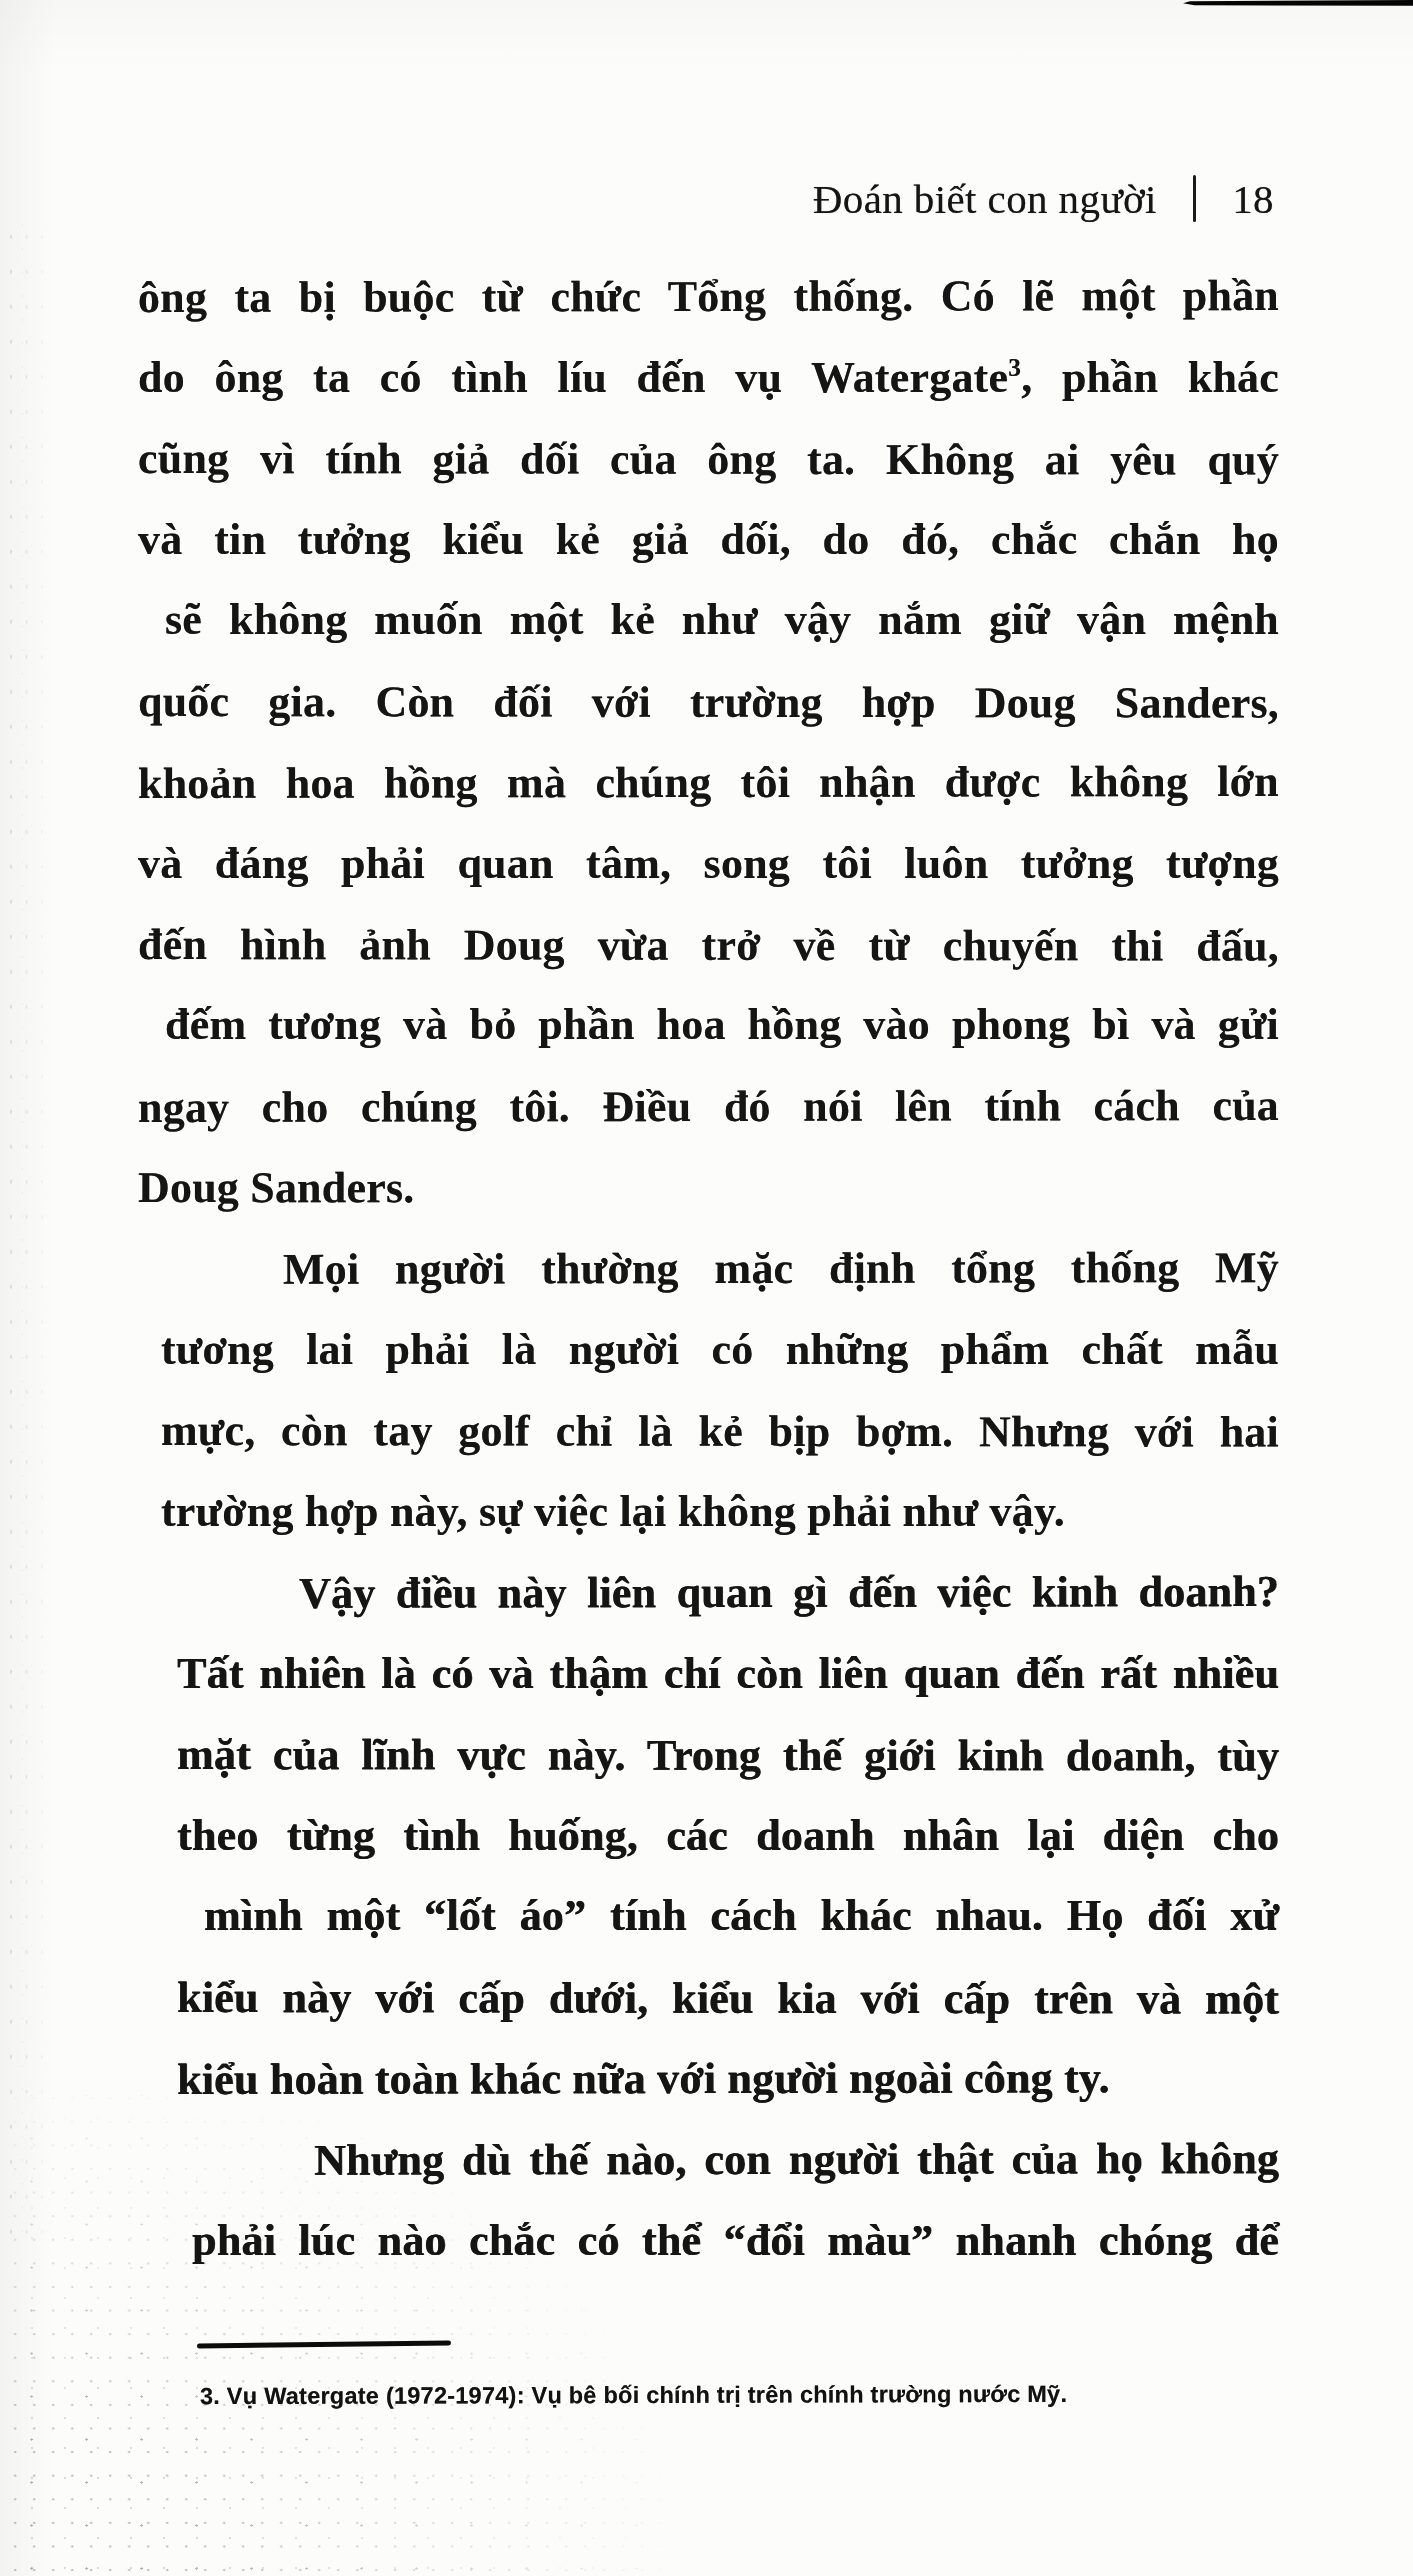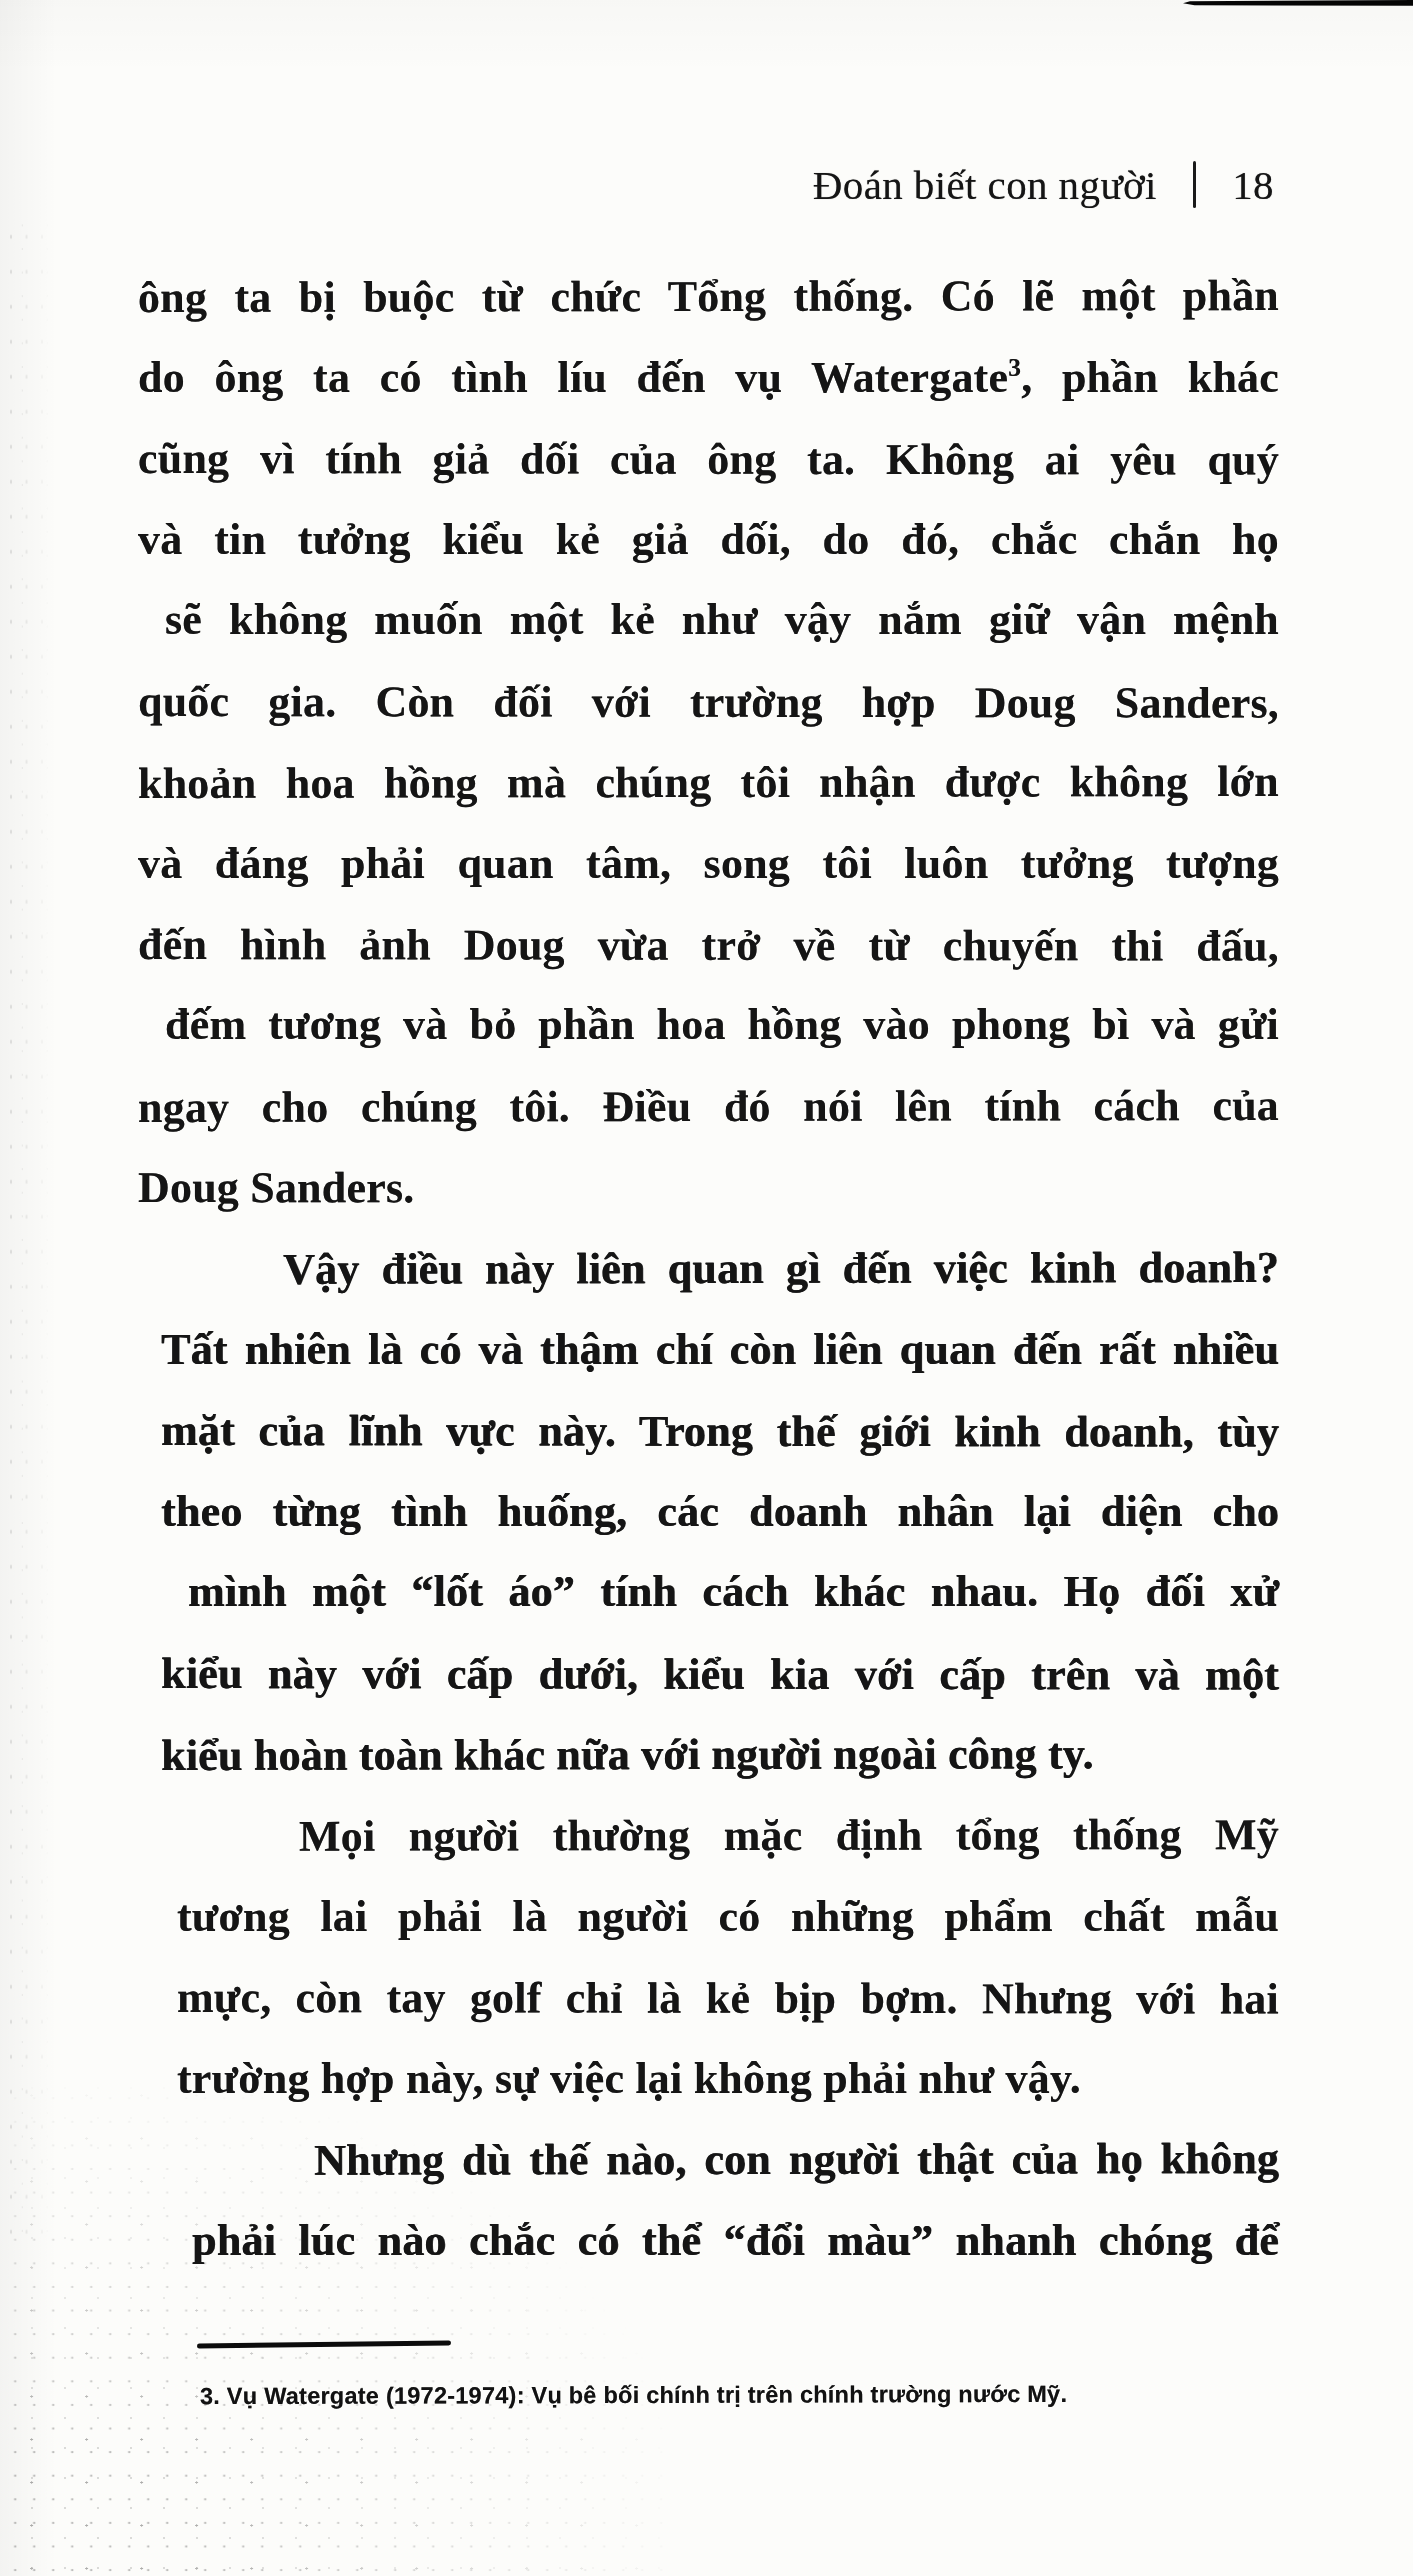--- a/index.html
+++ b/index.html
@@ -16,21 +16,21 @@
       linear-gradient(90deg, rgba(0,0,0,0.035), rgba(0,0,0,0) 57px),
       linear-gradient(180deg, rgba(0,0,0,0.02), rgba(0,0,0,0) 73px),
       #fcfcfa;
     color: #151515;
   }
 
   
   .running-header {
     position: absolute;
     top: 161px; right: 139px; height: 75px;
-    display: flex; align-items: flex-start; gap: 36px;
+    display: flex; align-items: center; gap: 36px;
     font-size: 41px;
     letter-spacing: 0.4px;
     text-shadow: 0 0 0.7px rgba(0,0,0,0.6);
     white-space: nowrap;
   }
   .running-header .vrule {
     width: 3.3px; height: 47px; background: #1a1a1a;
     border-radius: 1.6px;
   }
 
@@ -147,34 +147,34 @@
         <div class="line">và tin tưởng kiểu kẻ giả dối, do đó, chắc chắn họ</div>
         <div class="line">sẽ không muốn một kẻ như vậy nắm giữ vận mệnh</div>
         <div class="line">quốc gia. Còn đối với trường hợp Doug Sanders,</div>
         <div class="line">khoản hoa hồng mà chúng tôi nhận được không lớn</div>
         <div class="line">và đáng phải quan tâm, song tôi luôn tưởng tượng</div>
         <div class="line">đến hình ảnh Doug vừa trở về từ chuyến thi đấu,</div>
         <div class="line">đếm tương và bỏ phần hoa hồng vào phong bì và gửi</div>
         <div class="line">ngay cho chúng tôi. Điều đó nói lên tính cách của</div>
         <div class="line last">Doug Sanders.</div>
       </div>
+      <div class="para">
+        <div class="line indent">Mọi người thường mặc định tổng thống Mỹ</div>
+        <div class="line">tương lai phải là người có những phẩm chất mẫu</div>
+        <div class="line">mực, còn tay golf chỉ là kẻ bịp bợm. Nhưng với hai</div>
+        <div class="line last">trường hợp này, sự việc lại không phải như vậy.</div>
+      </div>
       <div class="para heavy">
         <div class="line indent">Vậy điều này liên quan gì đến việc kinh doanh?</div>
         <div class="line">Tất nhiên là có và thậm chí còn liên quan đến rất nhiều</div>
         <div class="line">mặt của lĩnh vực này. Trong thế giới kinh doanh, tùy</div>
         <div class="line">theo từng tình huống, các doanh nhân lại diện cho</div>
         <div class="line">mình một “lốt áo” tính cách khác nhau. Họ đối xử</div>
         <div class="line">kiểu này với cấp dưới, kiểu kia với cấp trên và một</div>
         <div class="line last">kiểu hoàn toàn khác nữa với người ngoài công ty.</div>
-      </div>
-      <div class="para">
-        <div class="line indent">Mọi người thường mặc định tổng thống Mỹ</div>
-        <div class="line">tương lai phải là người có những phẩm chất mẫu</div>
-        <div class="line">mực, còn tay golf chỉ là kẻ bịp bợm. Nhưng với hai</div>
-        <div class="line last">trường hợp này, sự việc lại không phải như vậy.</div>
       </div>
       <div class="para heavy">
         <div class="line indent">Nhưng dù thế nào, con người thật của họ không</div>
         <div class="line">phải lúc nào chắc có thể “đổi màu” nhanh chóng để</div>
       </div>
     </div>
 
   <div class="footnote-rule"></div>
   <div class="footnote">
     <span>3. Vụ Watergate (1972-1974): Vụ bê bối chính trị trên chính trường nước Mỹ.</span>

